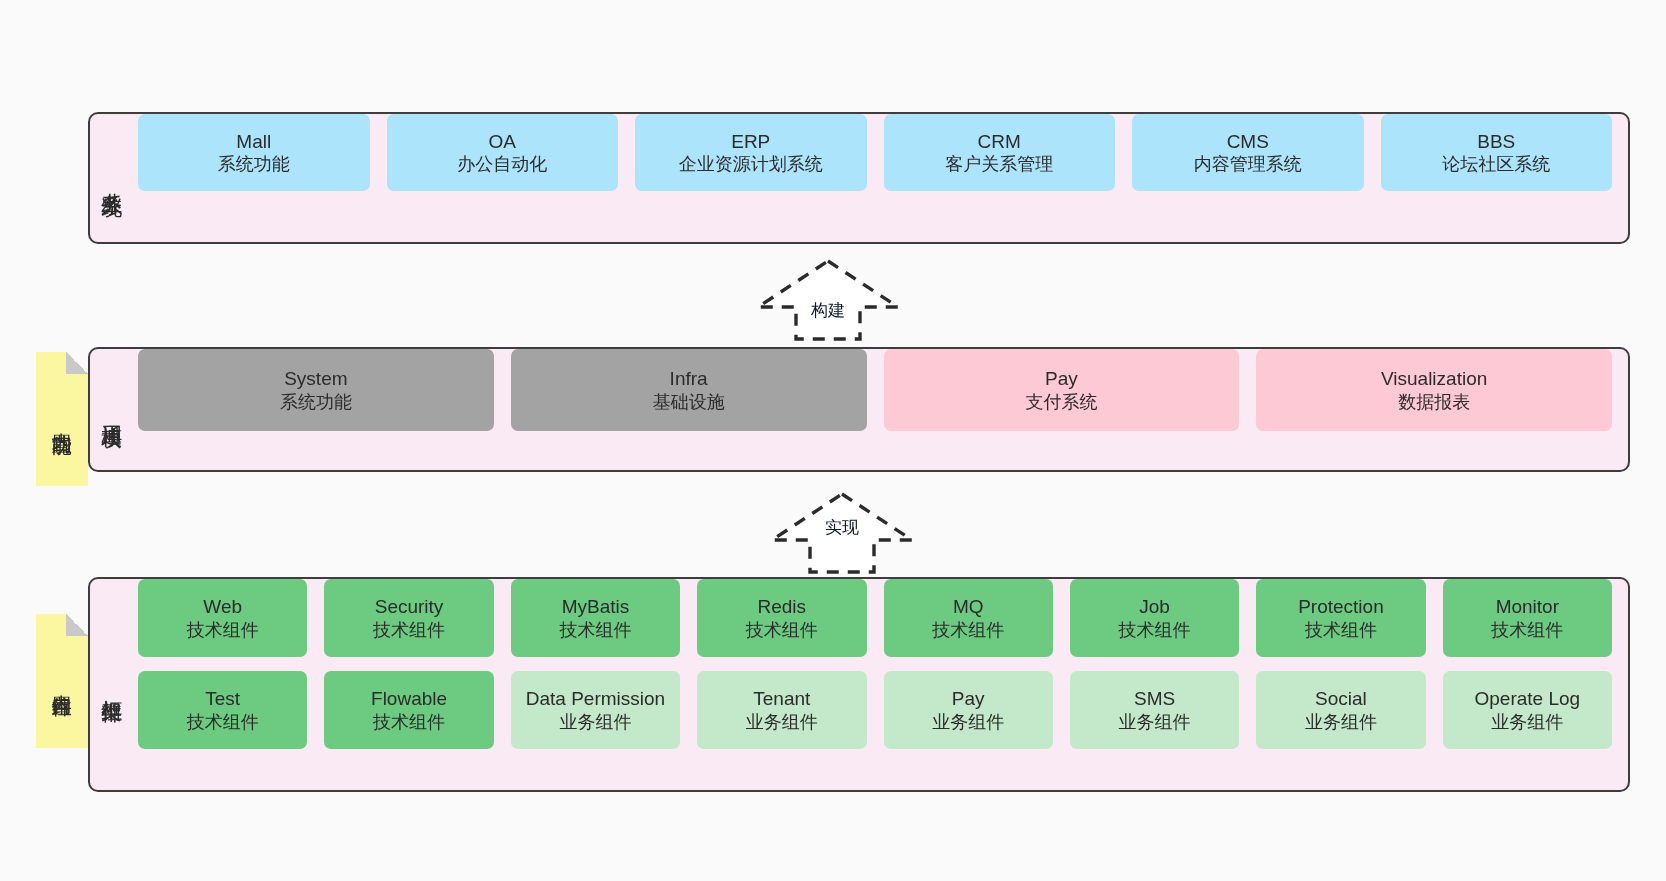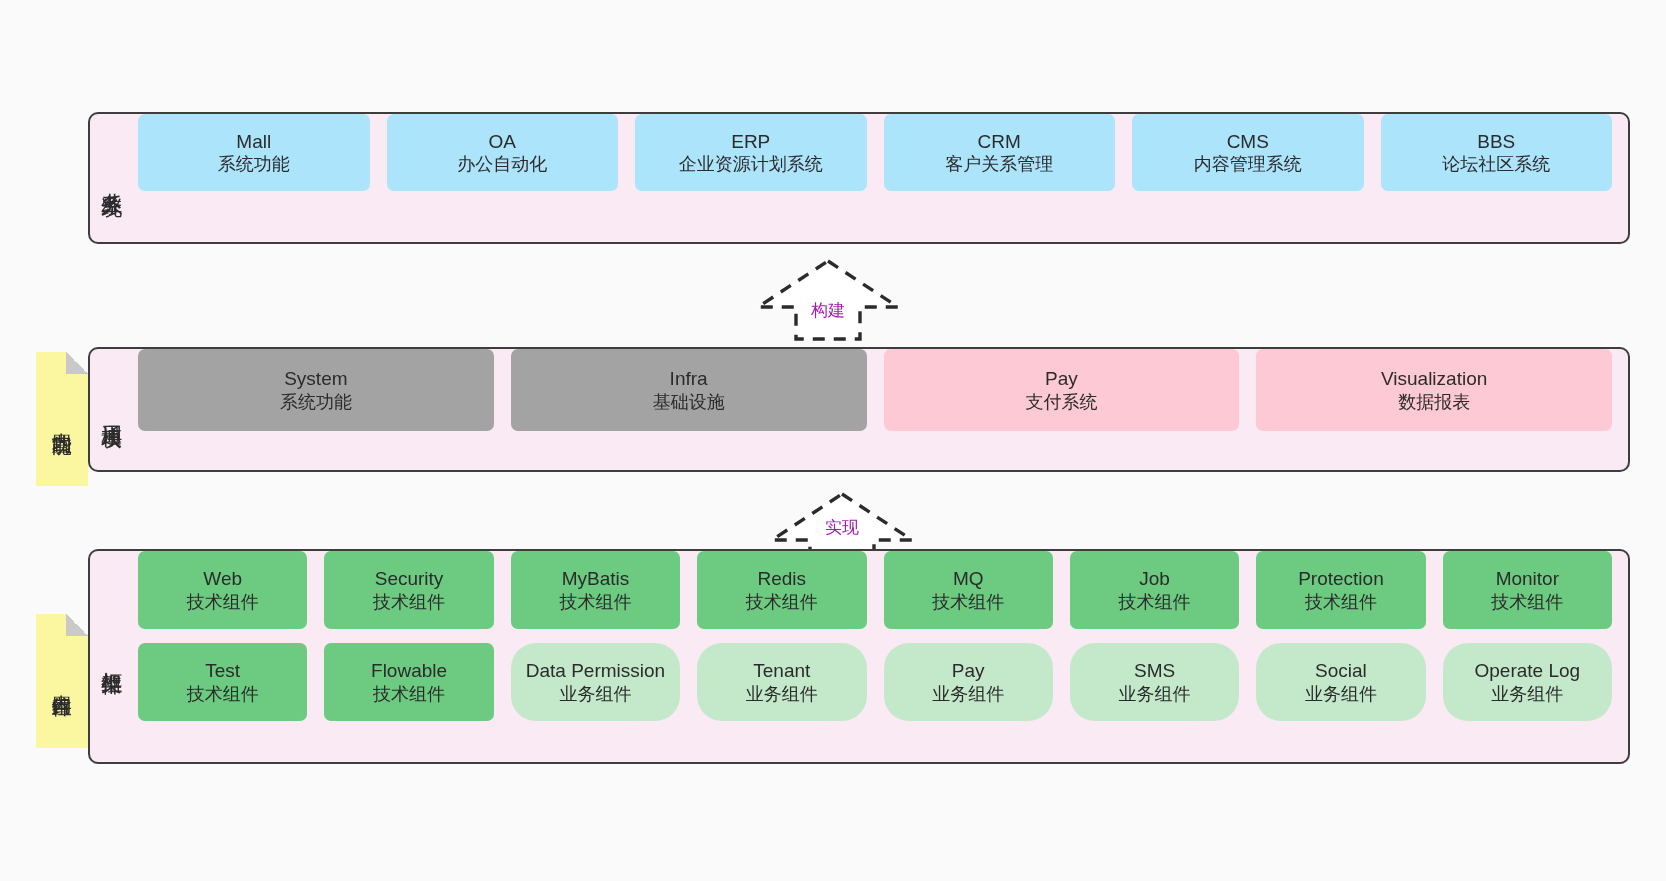--- a/index.html
+++ b/index.html
@@ -68,21 +68,21 @@
     padding: 4px 6px;
     user-select: none;
   }
   .card .ttl { font-size: 19px; }
   .card .sub { font-size: 18px; }
 
   .blue  { background: #ace4fb; }
   .red   { background: #a3a3a3; }
   .pink  { background: #fcc9d4; }
   .green { background: #6ccb80; }
-  .lgreen{ background: #c4e8ca; border-radius: 25px; }
+  .lgreen{ background: #c4e8ca; }
 
   .h-biz   { height: 77px; }
   .h-mod   { height: 82px; }
   .h-frame { height: 78px; }
 
   
   .note {
     position: absolute;
     background: #fbf6a0;
     display: flex;
@@ -109,21 +109,21 @@
   .arrow {
     position: absolute;
     user-select: none;
   }
   .arrow svg { display: block; }
   .arrow-label {
     position: absolute;
     left: 0; right: 0;
     text-align: center;
     font-size: 17px;
-    color: #a21caf;
+    color: #0f172a;
     user-select: none;
   }
 </style>
 </head>
 <body>
 
 <div id="canvas">
 
   <div class="layer" id="layer-business" style="left:88px; top:112px; width:1542px; height:132px;">
     <div class="layer-title">业务系统</div>
@@ -196,21 +196,21 @@
     <svg width="160" height="90" viewBox="0 0 160 90" aria-hidden="true">
       <path d="M80 6 L150 52 L112 52 L112 84 L48 84 L48 52 L10 52 Z" fill="#ffffff" stroke="#2b2b2b" stroke-width="3.4" stroke-dasharray="12 9" stroke-linejoin="miter"></path>
     </svg>
     <div class="arrow-label" style="top:28px;">实现</div>
   </div>
 
   <div class="note" style="left:36px; top:614px; width:52px; height:134px;">
     <span>内置组件</span>
   </div>
 
-  <div class="layer" id="layer-framework" style="left:88px; top:549px; width:1542px; height:215px;">
+  <div class="layer" id="layer-framework" style="left:88px; top:577px; width:1542px; height:215px;">
     <div class="layer-title">框架组件</div>
     <div class="layer-body">
       <div class="row" id="row-frame-1">
           <div class="card green h-frame">
             <div class="ttl">Web</div>
             <div class="sub">技术组件</div>
           </div>
           <div class="card green h-frame">
             <div class="ttl">Security</div>
             <div class="sub">技术组件</div>

